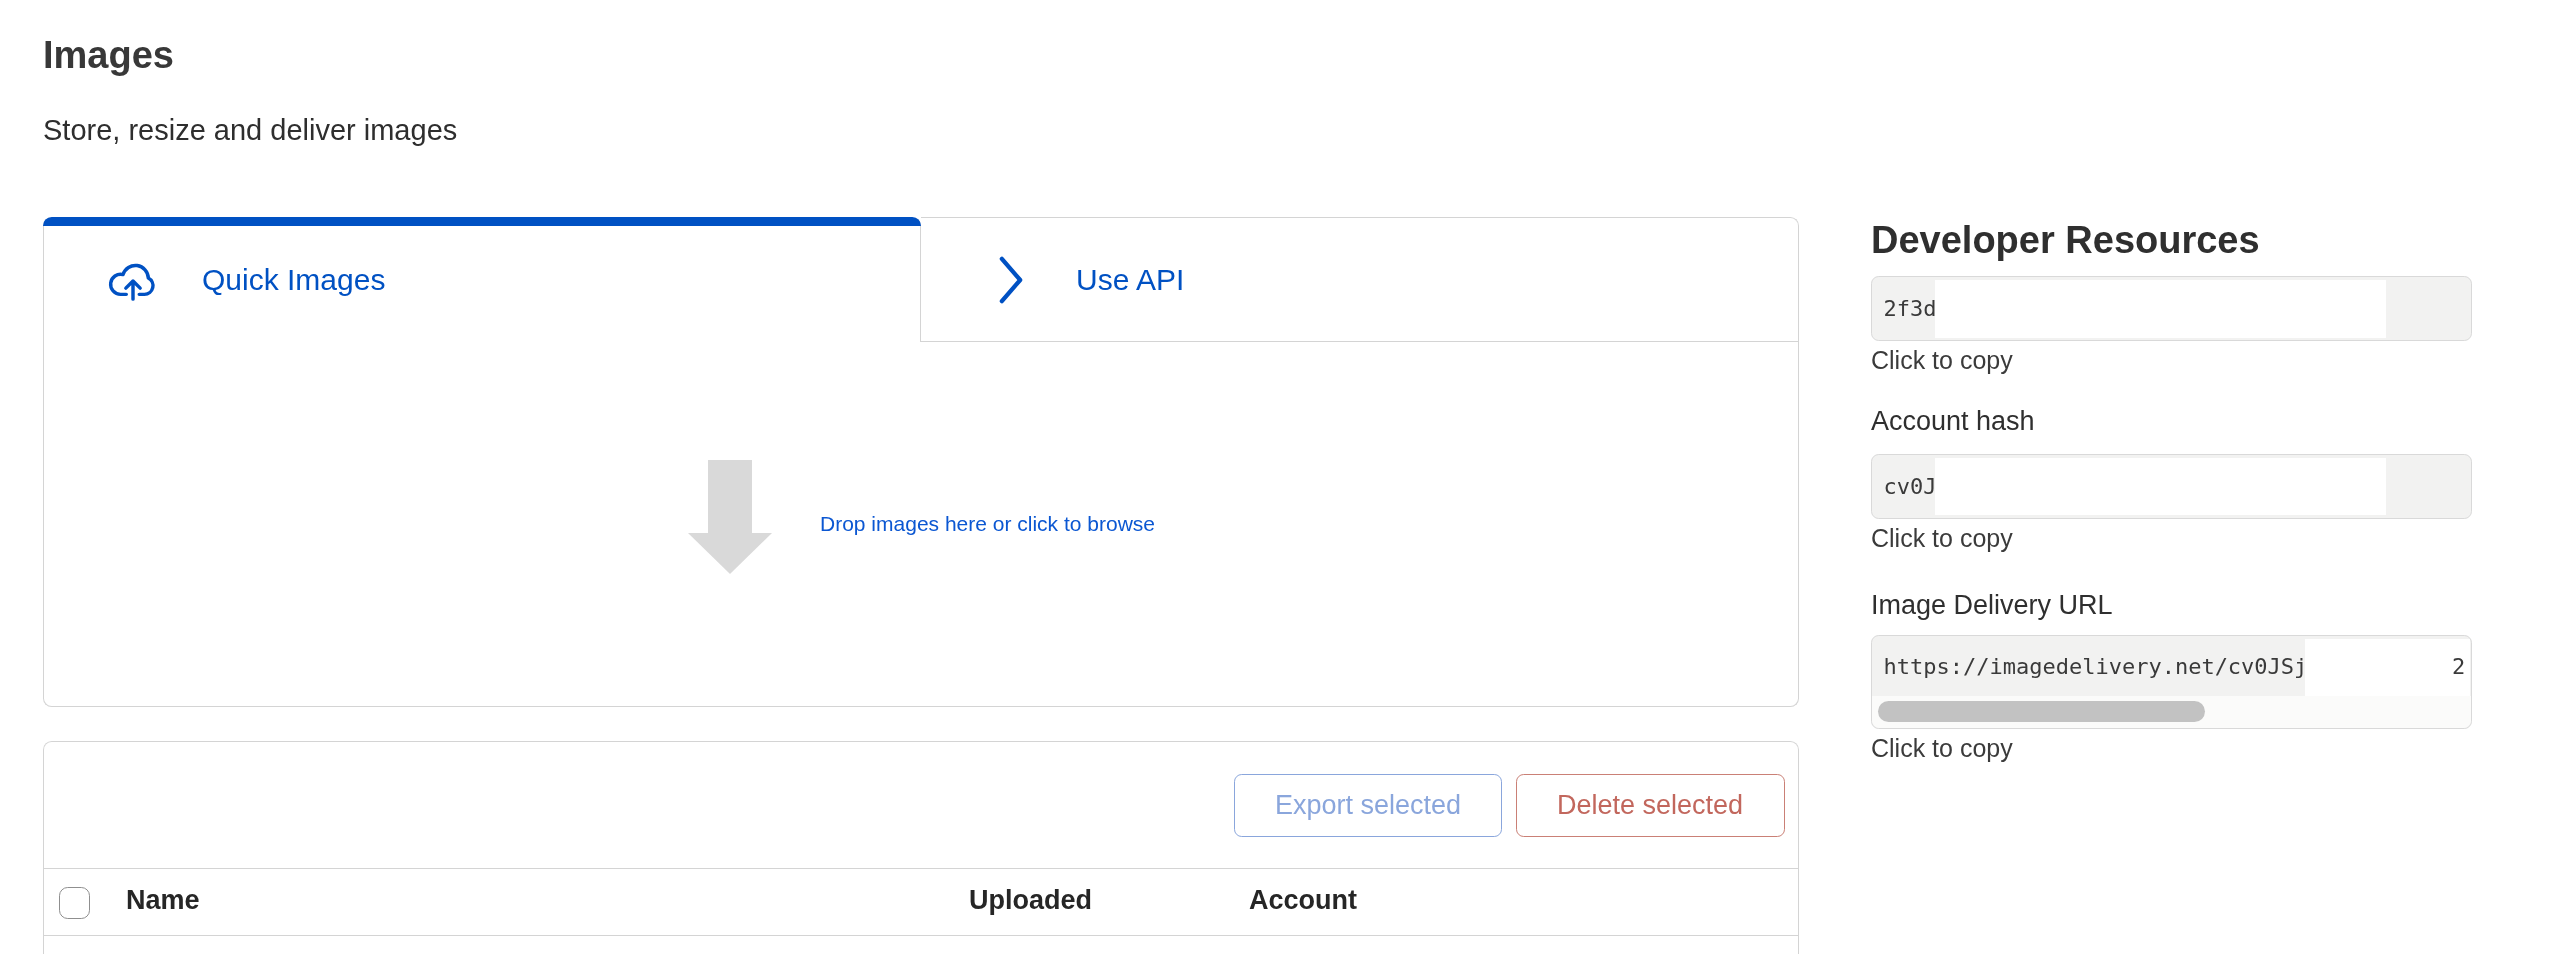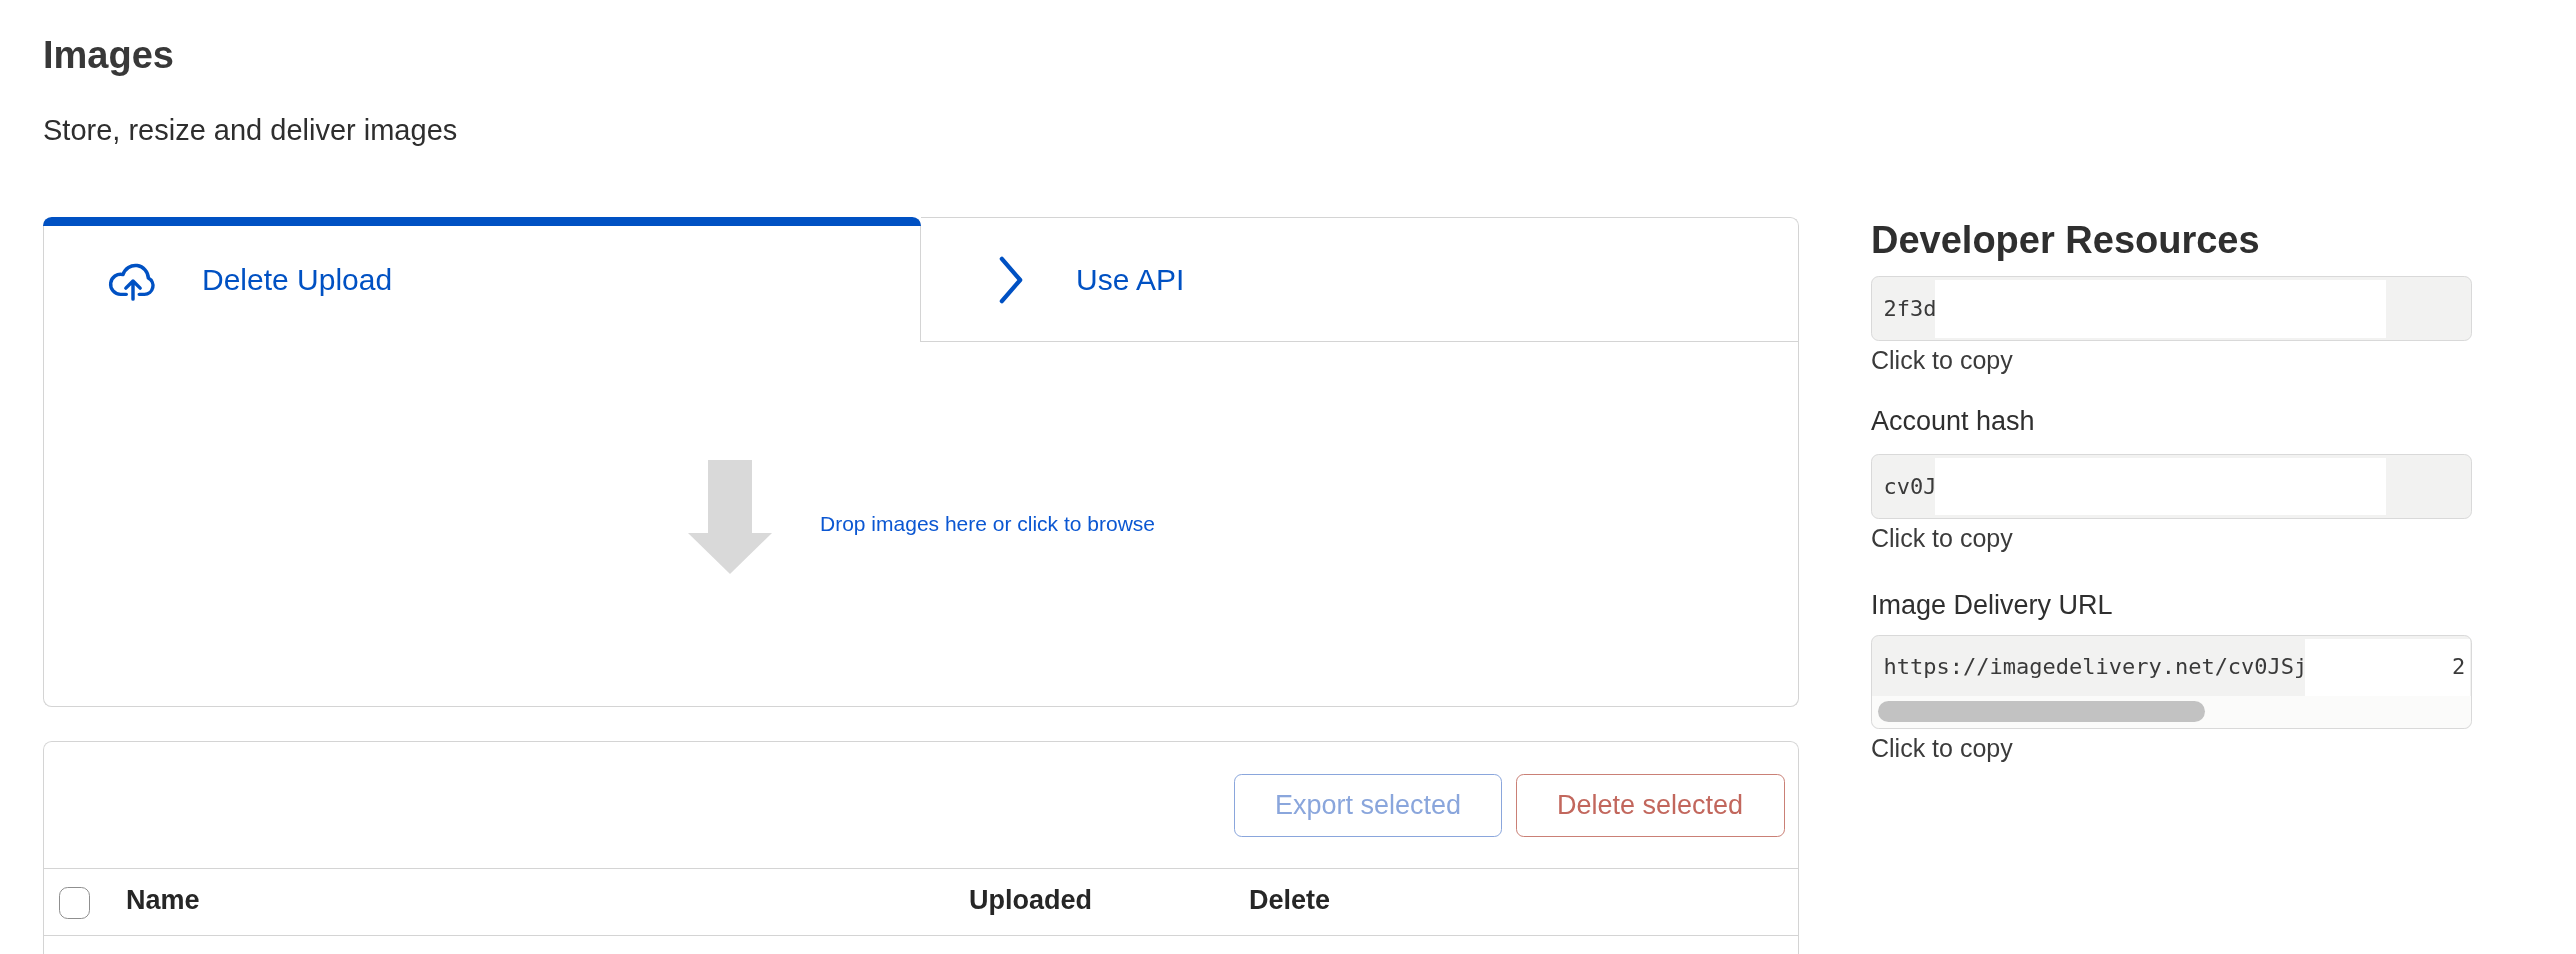--- a/index.html
+++ b/index.html
@@ -73,21 +73,21 @@
 
   <div class="tabs">
     <div class="tab tab-active">
       <div class="accent-bar"></div>
       <span class="tab-icon">
         <svg width="52" height="44" viewBox="0 0 54 46" fill="none">
           <path d="M20 38 h-6 a10.5 10.5 0 1 1 2.6-20.7 A13.5 13.5 0 0 1 43 21 a9 9 0 0 1 -4 17 h-5.5" stroke="#0051c3" stroke-width="3.6" stroke-linecap="round" stroke-linejoin="round"></path>
           <path d="M27 43 V24 M19.5 31.5 L27 24 l7.5 7.5" stroke="#0051c3" stroke-width="3.6" stroke-linecap="round" stroke-linejoin="round"></path>
         </svg>
       </span>
-      <span class="tab-label">Delete Upload</span>
+      <span class="tab-label">Quick Images</span>
     </div>
     <div class="tab tab-inactive">
       <span class="tab-icon">
         <svg width="29" height="50" viewBox="0 0 30 52" fill="none">
           <path d="M5 4 L24 26 L5 48" stroke="#0051c3" stroke-width="4.5" stroke-linecap="round" stroke-linejoin="round"></path>
         </svg>
       </span>
       <span class="tab-label">Use API</span>
     </div>
   </div>
@@ -102,21 +102,21 @@
 
   <div class="table-box">
     <div class="toolbar">
       <button class="btn btn-export">Export selected</button>
       <button class="btn btn-delete">Delete selected</button>
     </div>
     <div class="header-row">
       <div class="checkbox"></div>
       <span class="col col-name">Name</span>
       <span class="col col-uploaded">Uploaded</span>
-      <span class="col col-actions">Delete</span>
+      <span class="col col-actions">Account</span>
     </div>
   </div>
 
   <div class="devres">
     <div class="devres-title">Developer Resources</div>
 
     <div class="field">
       <span class="value">2f3d</span>
       <span class="redaction"></span>
     </div>

